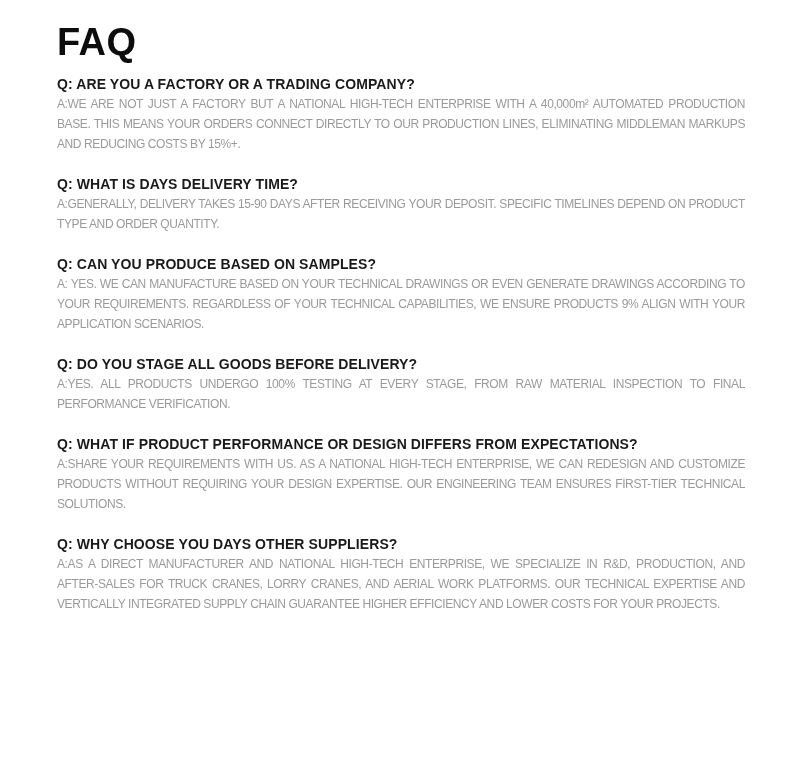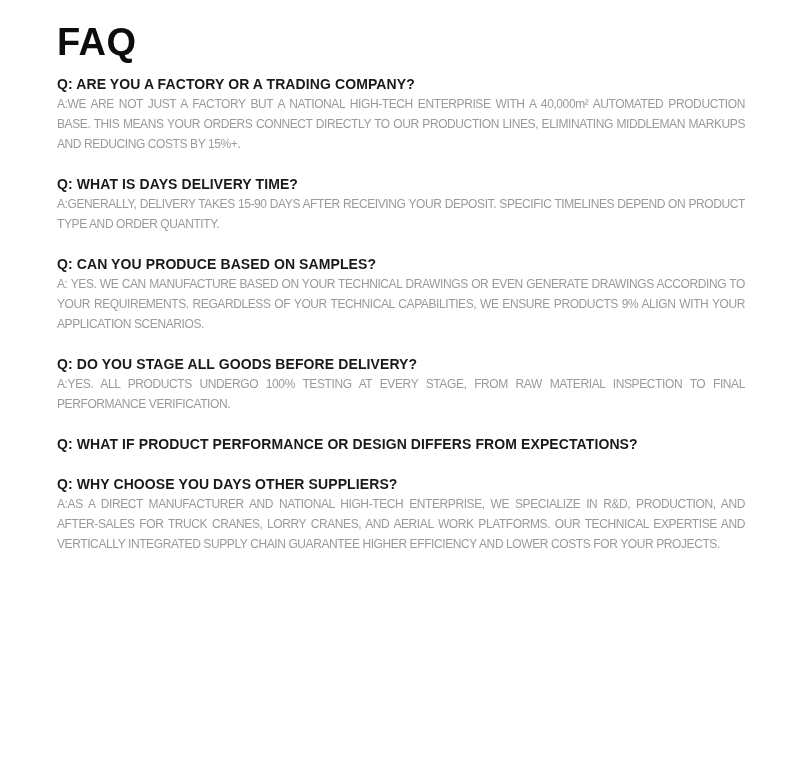--- a/index.html
+++ b/index.html
@@ -64,20 +64,21 @@
   </section>
 
   <section class="faq-item">
     <h2 class="faq-question">Q: DO YOU STAGE ALL GOODS BEFORE DELIVERY?</h2>
     <p class="faq-answer">A:YES. ALL PRODUCTS UNDERGO 100% TESTING AT EVERY STAGE, FROM RAW MATERIAL INSPECTION TO FINAL PERFORMANCE VERIFICATION.</p>
   </section>
 
 
   <section class="faq-item">
     <h2 class="faq-question">Q: WHAT IF PRODUCT PERFORMANCE OR DESIGN DIFFERS FROM EXPECTATIONS?</h2>
+    <p class="faq-answer">A:SHARE YOUR REQUIREMENTS WITH US. AS A NATIONAL HIGH-TECH ENTERPRISE, WE CAN REDESIGN AND CUSTOMIZE PRODUCTS WITHOUT REQUIRING YOUR DESIGN EXPERTISE. OUR ENGINEERING TEAM ENSURES FIRST-TIER TECHNICAL SOLUTIONS.</p>
   </section>
 
   <section class="faq-item">
     <h2 class="faq-question">Q: WHY CHOOSE YOU DAYS OTHER SUPPLIERS?</h2>
     <p class="faq-answer">A:AS A DIRECT MANUFACTURER AND NATIONAL HIGH-TECH ENTERPRISE, WE SPECIALIZE IN R&amp;D, PRODUCTION, AND AFTER-SALES FOR TRUCK CRANES, LORRY CRANES, AND AERIAL WORK PLATFORMS. OUR TECHNICAL EXPERTISE AND VERTICALLY INTEGRATED SUPPLY CHAIN GUARANTEE HIGHER EFFICIENCY AND LOWER COSTS FOR YOUR PROJECTS.</p>
   </section>
 
 </div>
 
 </body></html>

